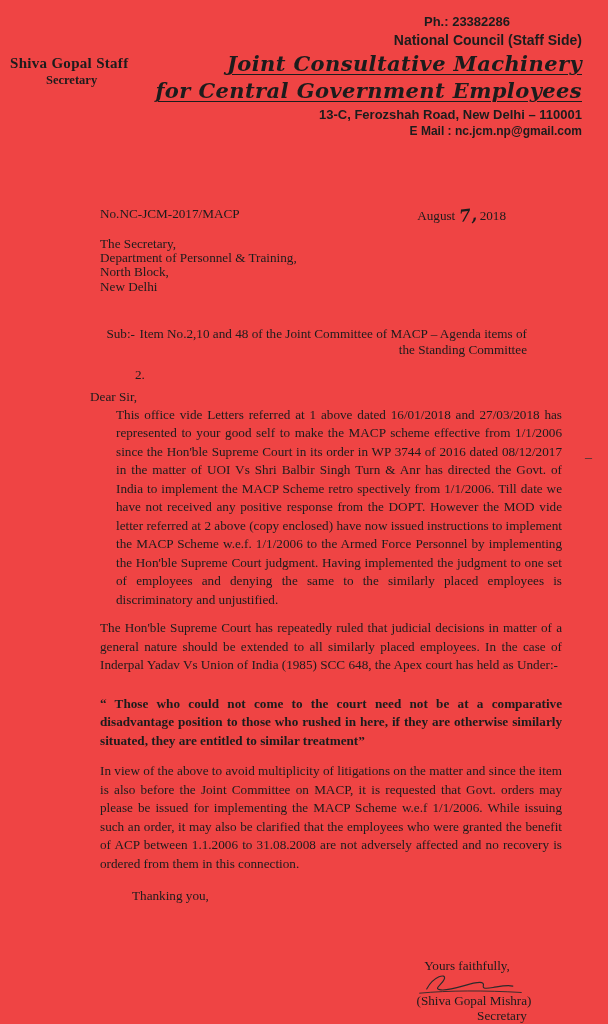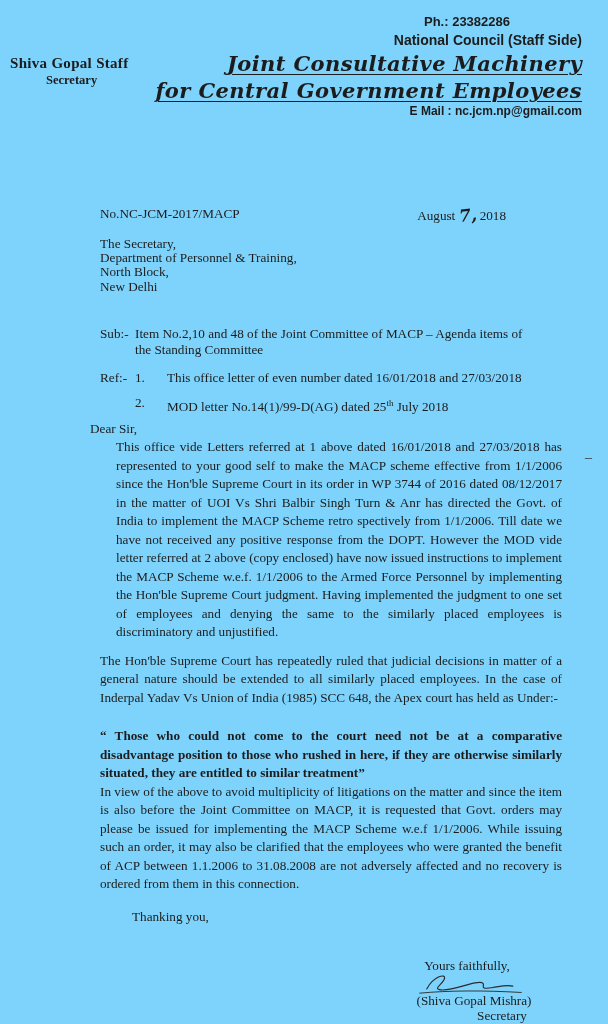--- a/index.html
+++ b/index.html
@@ -1,20 +1,20 @@
 <!DOCTYPE html>
 <html><head>
 <meta charset="utf-8">
 <style>
   * { margin:0; padding:0; box-sizing:border-box; }
   html,body { width:608px; }
   body { background:#d8d8d4; font-family:"Liberation Serif", serif; }
   .page {
     position:relative; width:608px; height:1024px; margin:0 auto;
-    background:#7dd3fc; color:#1c1c1c; overflow:hidden;
+    background:#ef4444; color:#1c1c1c; overflow:hidden;
     box-shadow:0 0 4px rgba(0,0,0,.25);
   }
   
   .org-block {
     position:absolute; top:14px; right:26px; text-align:right;
     font-family:"Liberation Sans", sans-serif; font-weight:bold;
     line-height:1.25;
   }
   .org-phone { font-size:13px; padding-right:72px; }
   .org-name  { font-size:14px; margin-top:2px; }
@@ -30,54 +30,55 @@
   .sender-title { font-size:12.5px; font-weight:bold; margin:1px 0 0 36px; }
   
   .letter { position:absolute; top:205px; left:100px; width:462px; font-size:13.2px; }
   .ref-row { display:flex; justify-content:space-between; line-height:18px; }
   .ref-date { padding-right:56px; white-space:nowrap; }
   .hand-seven {
     font-family:"DejaVu Serif", serif; font-style:italic; font-size:17px;
     display:inline-block; transform:rotate(-6deg) translateY(1px); font-weight:bold;
   }
   .recipient { margin-top:12px; line-height:14.2px; }
-  .subject-row { display:flex; margin-top:32px; line-height:16px; }
+  .subject-row { display:flex; margin-top:32px; line-height:16px;text-align:right; }
   .subject-label { width:35px; flex:none; }
   .subject-text  { width:392px; }
   .ref-list-row { display:flex; margin-top:12px; line-height:16px; }
   .ref-list-label { width:35px; flex:none; }
   .ref-item-no    { width:32px; flex:none; }
   .ref-item-text  { flex:1; text-align:justify; }
   .ref2 { margin-top:9px; }
   .salutation { margin-top:5px; margin-left:-10px; line-height:17px; }
   .para { text-align:justify; line-height:18.5px; }
   .para1 { margin-top:1px;margin-left:16px; }
   .para2 { margin-top:10px; }
   .quote { margin-top:20px; font-weight:bold; }
-  .para3 { margin-top:0; }
+  .para3 { margin-top:12px; }
   .closing { margin-top:14px; line-height:18px;margin-left:32px; }
   sup { font-size:9px; vertical-align:super; }
   
   .signoff { position:absolute; top:958px; right:44px; width:180px; text-align:center; font-size:13.2px; }
   .valediction { padding-right:14px; line-height:15px; }
   .signature { height:24px; margin:-1px 0 -3px 30px; display:block; }
   .sig-name  { line-height:15px; }
   .sig-title { line-height:15px; padding-left:56px; }
   .margin-dash { position:absolute; top:450px; right:16px; font-size:14px; color:#333; }
 </style>
 </head>
 <body>
 
 <div class="page">
 
   <div class="org-block">
     <div class="org-phone">Ph.: 23382286</div>
     <div class="org-name">National Council (Staff Side)</div>
     <div class="org-script">Joint Consultative Machinery</div>
     <div class="org-script">for Central Government Employees</div>
+    <div class="org-address">13-C, Ferozshah Road, New Delhi – 110001</div>
     <div class="org-email">E Mail : nc.jcm.np@gmail.com</div>
   </div>
 
   <div class="sender-block">
     <div class="sender-name">Shiva Gopal  Staff</div>
     <div class="sender-title">Secretary</div>
   </div>
 
   <div class="letter">
 
@@ -95,30 +96,24 @@
       <div>Department of Personnel &amp; Training,</div>
       <div>North Block,</div>
       <div>New Delhi</div>
     </div>
 
     <div class="subject-row">
       <span class="subject-label">Sub:-</span>
       <span class="subject-text">Item No.2,10 and 48 of the Joint Committee of MACP – Agenda items of the Standing Committee</span>
     </div>
 
-    <div class="ref-list-row">
-      <span class="ref-list-label">Ref:-</span>
-      <span class="ref-item-no">1.</span>
-      <span class="ref-item-text">This office letter of even number dated 16/01/2018 and 27/03/2018</span>
-    </div>
 
     <div class="ref-list-row ref2">
       <span class="ref-list-label"></span>
       <span class="ref-item-no">2.</span>
-      <span class="ref-item-text"><span>MOD letter No.14(1)/99-D(AG) dated 25</span><sup>th</sup><span> July 2018</span></span>
     </div>
 
     <div class="salutation">Dear Sir,</div>
 
     <p class="para para1">This office vide Letters referred at 1 above dated 16/01/2018 and 27/03/2018 has represented to your good self to make the MACP scheme effective from 1/1/2006 since the Hon'ble Supreme Court in its order in WP 3744 of 2016 dated 08/12/2017 in the matter of UOI Vs Shri Balbir Singh Turn &amp; Anr has directed the Govt. of India to implement the MACP Scheme retro spectively from 1/1/2006. Till date we have not received any positive response from the DOPT. However the MOD vide letter referred at 2 above (copy enclosed) have now issued instructions to implement the MACP Scheme w.e.f. 1/1/2006 to the Armed Force Personnel by implementing the Hon'ble Supreme Court judgment. Having implemented the judgment to one set of employees and denying the same to the similarly placed employees is discriminatory and unjustified.</p>
 
     <p class="para para2">The Hon'ble Supreme Court has repeatedly ruled that judicial decisions in matter of a general nature should be extended to all similarly placed employees. In the case of Inderpal Yadav Vs Union of India (1985) SCC 648, the Apex court has held as Under:-</p>
 
     <p class="para quote">“ Those who could not come to the court need not be at a comparative disadvantage position to those who rushed in here, if they are otherwise similarly situated, they are entitled to similar treatment”</p>
 

